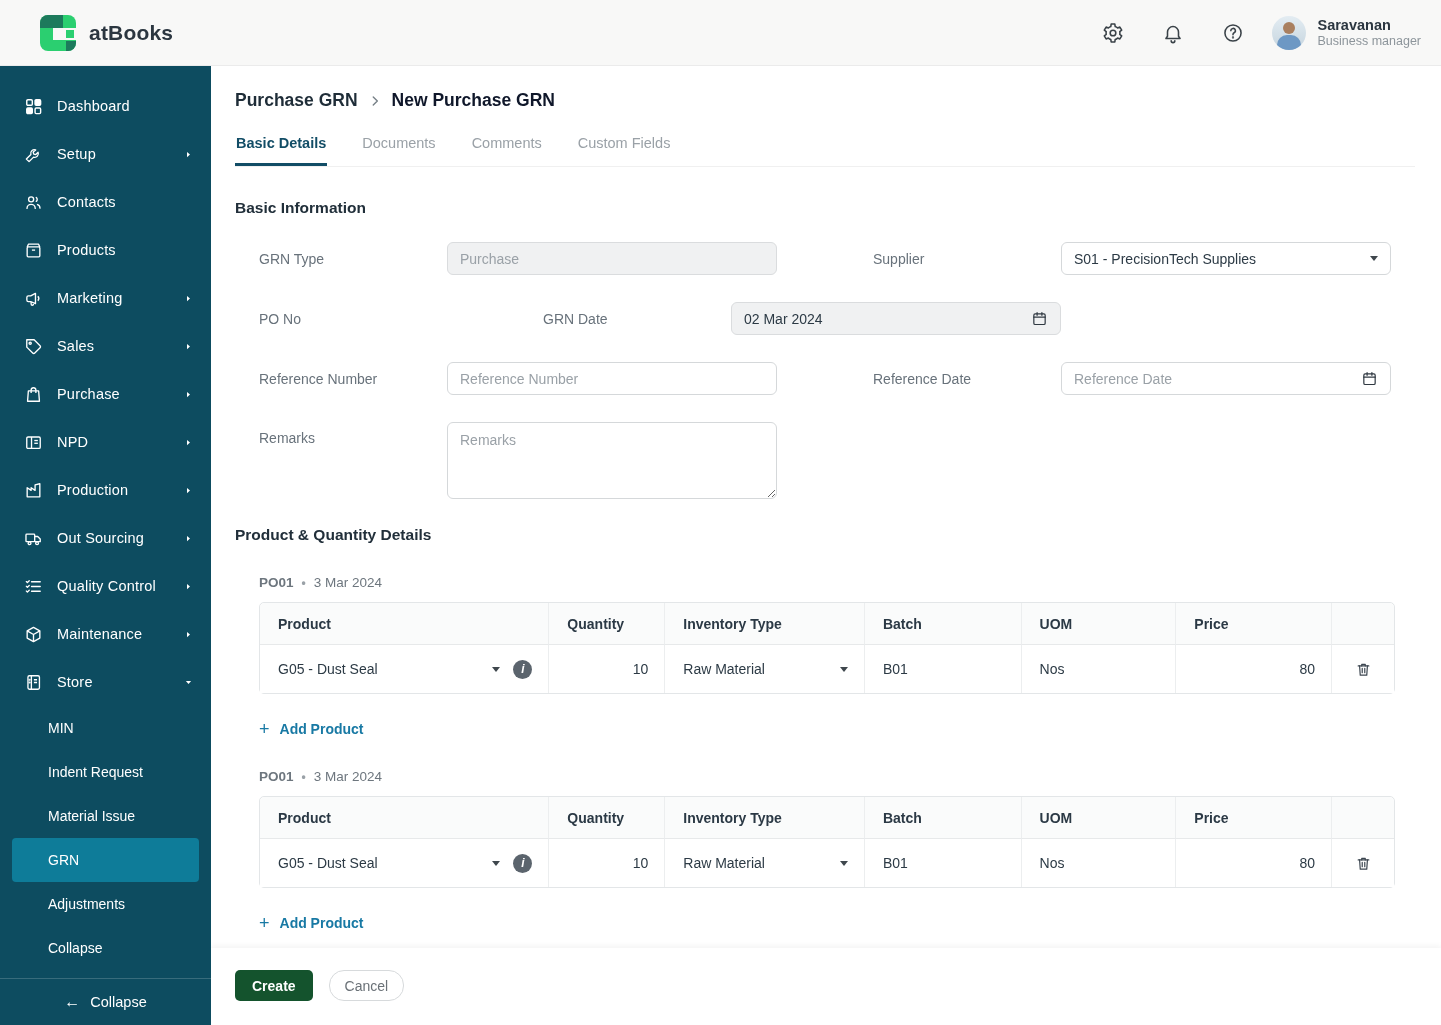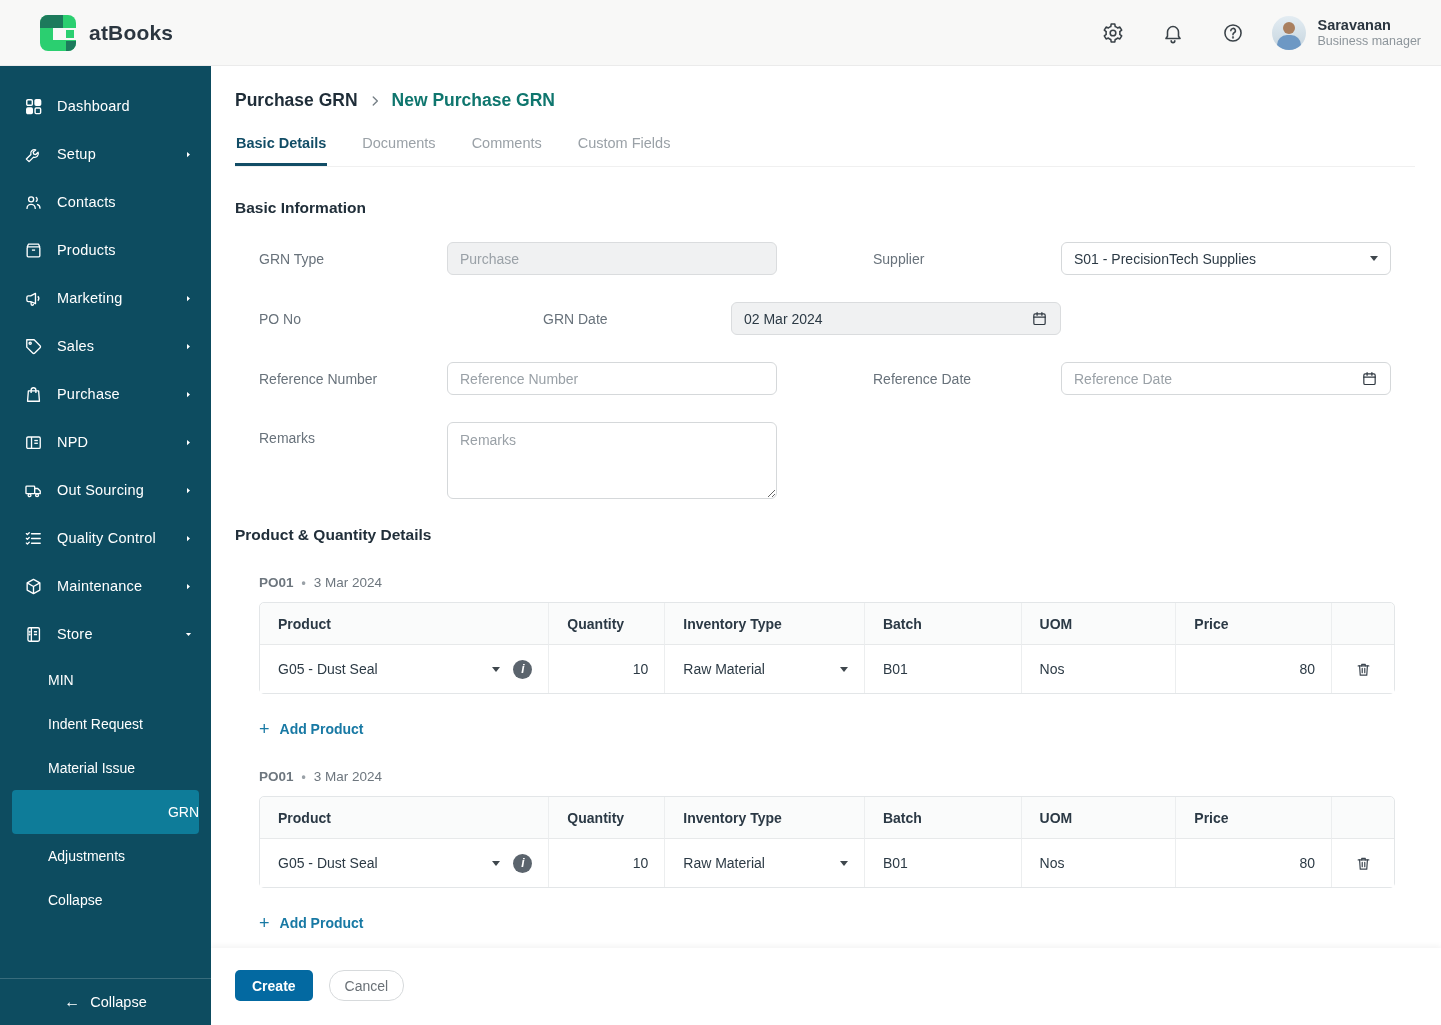--- a/index.html
+++ b/index.html
@@ -36,32 +36,32 @@
   
   .sidebar { width:211px; flex:0 0 211px; background:#0d4c60; color:#fff; position:relative; }
   .nav { padding-top:16px; }
   .nav-item { height:48px; display:flex; align-items:center; padding:0 18px 0 24px;
               cursor:pointer; font-size:14.5px; font-weight:500; letter-spacing:.2px; }
   .nav-item svg.mi { width:19px; height:19px; margin-right:14px; flex:0 0 19px; }
   .nav-item .lbl { flex:1; }
   .nav-item .chev { width:9px; height:9px; flex:0 0 9px; }
   .sub-item { height:44px; display:flex; align-items:center; padding-left:48px;
               font-size:14px; font-weight:500; cursor:pointer; }
-  .sub-item.active { margin:0 12px; padding-left:36px; background:#0e7c99; border-radius:4px;justify-content:flex-end; }
+  .sub-item.active { margin:0 12px; padding-left:36px; background:#0e7c99; border-radius:4px; }
   .collapse-bar { position:absolute; left:0; right:0; bottom:0; height:47px;
                   border-top:1px solid rgba(255,255,255,.18); display:flex; align-items:center;
                   justify-content:center; gap:10px; font-size:14.5px; cursor:pointer; }
   .collapse-arrow { font-size:16px; line-height:1; }
 
   
   .main { flex:1; position:relative; background:#fff; overflow:hidden; padding:0 26px 0 24px; }
   .breadcrumb { margin-top:24px; display:flex; align-items:center; gap:10px; }
   .bc-parent { font-size:17.5px; font-weight:700; color:#1f2d38; cursor:pointer; }
   .bc-sep svg { width:14px; height:14px; color:#778087; display:block; }
-  .bc-current { font-size:17.5px; font-weight:700; color:#0f766e; }
+  .bc-current { font-size:17.5px; font-weight:700; color:#0f172a; }
   .tabbar { margin-top:20px; display:flex; gap:34px; border-bottom:1px solid #f0f0f0; }
   .tab { font-size:14.5px; color:#9aa1a7; padding:4px 1px 12px; cursor:pointer; border-bottom:3px solid transparent; }
   .tab.active { color:#124d66; font-weight:700; border-bottom-color:#124d66; }
 
   .section-title { margin-top:32px; font-size:15.5px; font-weight:700; color:#212f3a; }
 
   
   .form { margin-top:25px; }
   .form-row { display:flex; align-items:center; margin-bottom:27px; }
   .form-row.top-align { align-items:flex-start; }
@@ -107,21 +107,21 @@
   .trash-btn svg { width:17px; height:17px; }
   .add-product { margin-top:26px; padding-left:24px; display:flex; align-items:center; gap:10px;
                  color:#1879a4; font-size:14px; font-weight:700; cursor:pointer; width:max-content; }
   .add-product .plus { font-size:18px; font-weight:400; line-height:1; }
 
   .add-info-title { margin-top:46px; font-size:15.5px; font-weight:700; color:#212f3a; }
 
   
   .footer-bar { position:absolute; left:0; right:0; bottom:0; height:77px; background:#fff;
                 box-shadow:0 -2px 6px rgba(0,0,0,.05); z-index:5; padding:22px 0 0 24px; display:flex; gap:16px; }
-  .btn-create { background:#0369a1; color:#fff; border:none; border-radius:5px; height:31px; padding:0 17px;
+  .btn-create { background:#14532d; color:#fff; border:none; border-radius:5px; height:31px; padding:0 17px;
                 font-size:14px; font-weight:700; font-family:"Liberation Sans",sans-serif; cursor:pointer; }
   .btn-cancel { background:#fff; color:#6a7177; border:1px solid #d7dadc; border-radius:15px; height:31px;
                 padding:0 15px; font-size:14px; font-family:"Liberation Sans",sans-serif; cursor:pointer; }
 </style>
 </head>
 <body>
 
 <div class="app">
 
   <header class="topbar">
@@ -249,20 +249,29 @@
               <path d="M9.5 5v14.5"></path>
               <path d="M13 9.5h4.5"></path>
               <path d="M13 13h4.5"></path>
             </svg>
           <span class="lbl">NPD</span>
           <svg class="chev" viewBox="0 0 24 24">
               <path d="M8 5l8 7-8 7z" fill="currentColor"></path>
             </svg>
         </div>
 
+        <div class="nav-item">
+          <svg class="mi" viewBox="0 0 24 24" fill="none" stroke="currentColor" stroke-width="1.7" stroke-linejoin="round">
+              <path d="M4 20V8.5l5 3.3V8.5l5 3.3V5l6-1.5V20H4z"></path>
+            </svg>
+          <span class="lbl">Production</span>
+          <svg class="chev" viewBox="0 0 24 24">
+              <path d="M8 5l8 7-8 7z" fill="currentColor"></path>
+            </svg>
+        </div>
 
         <div class="nav-item">
           <svg class="mi" viewBox="0 0 24 24" fill="none" stroke="currentColor" stroke-width="1.7" stroke-linejoin="round">
               <rect x="2.5" y="6.5" width="11" height="9.5" rx="1"></rect>
               <path d="M13.5 9.5h3.8l3.2 3.2V16h-7"></path>
               <circle cx="7" cy="18" r="1.8"></circle>
               <circle cx="16.5" cy="18" r="1.8"></circle>
             </svg>
           <span class="lbl">Out Sourcing</span>
           <svg class="chev" viewBox="0 0 24 24">

